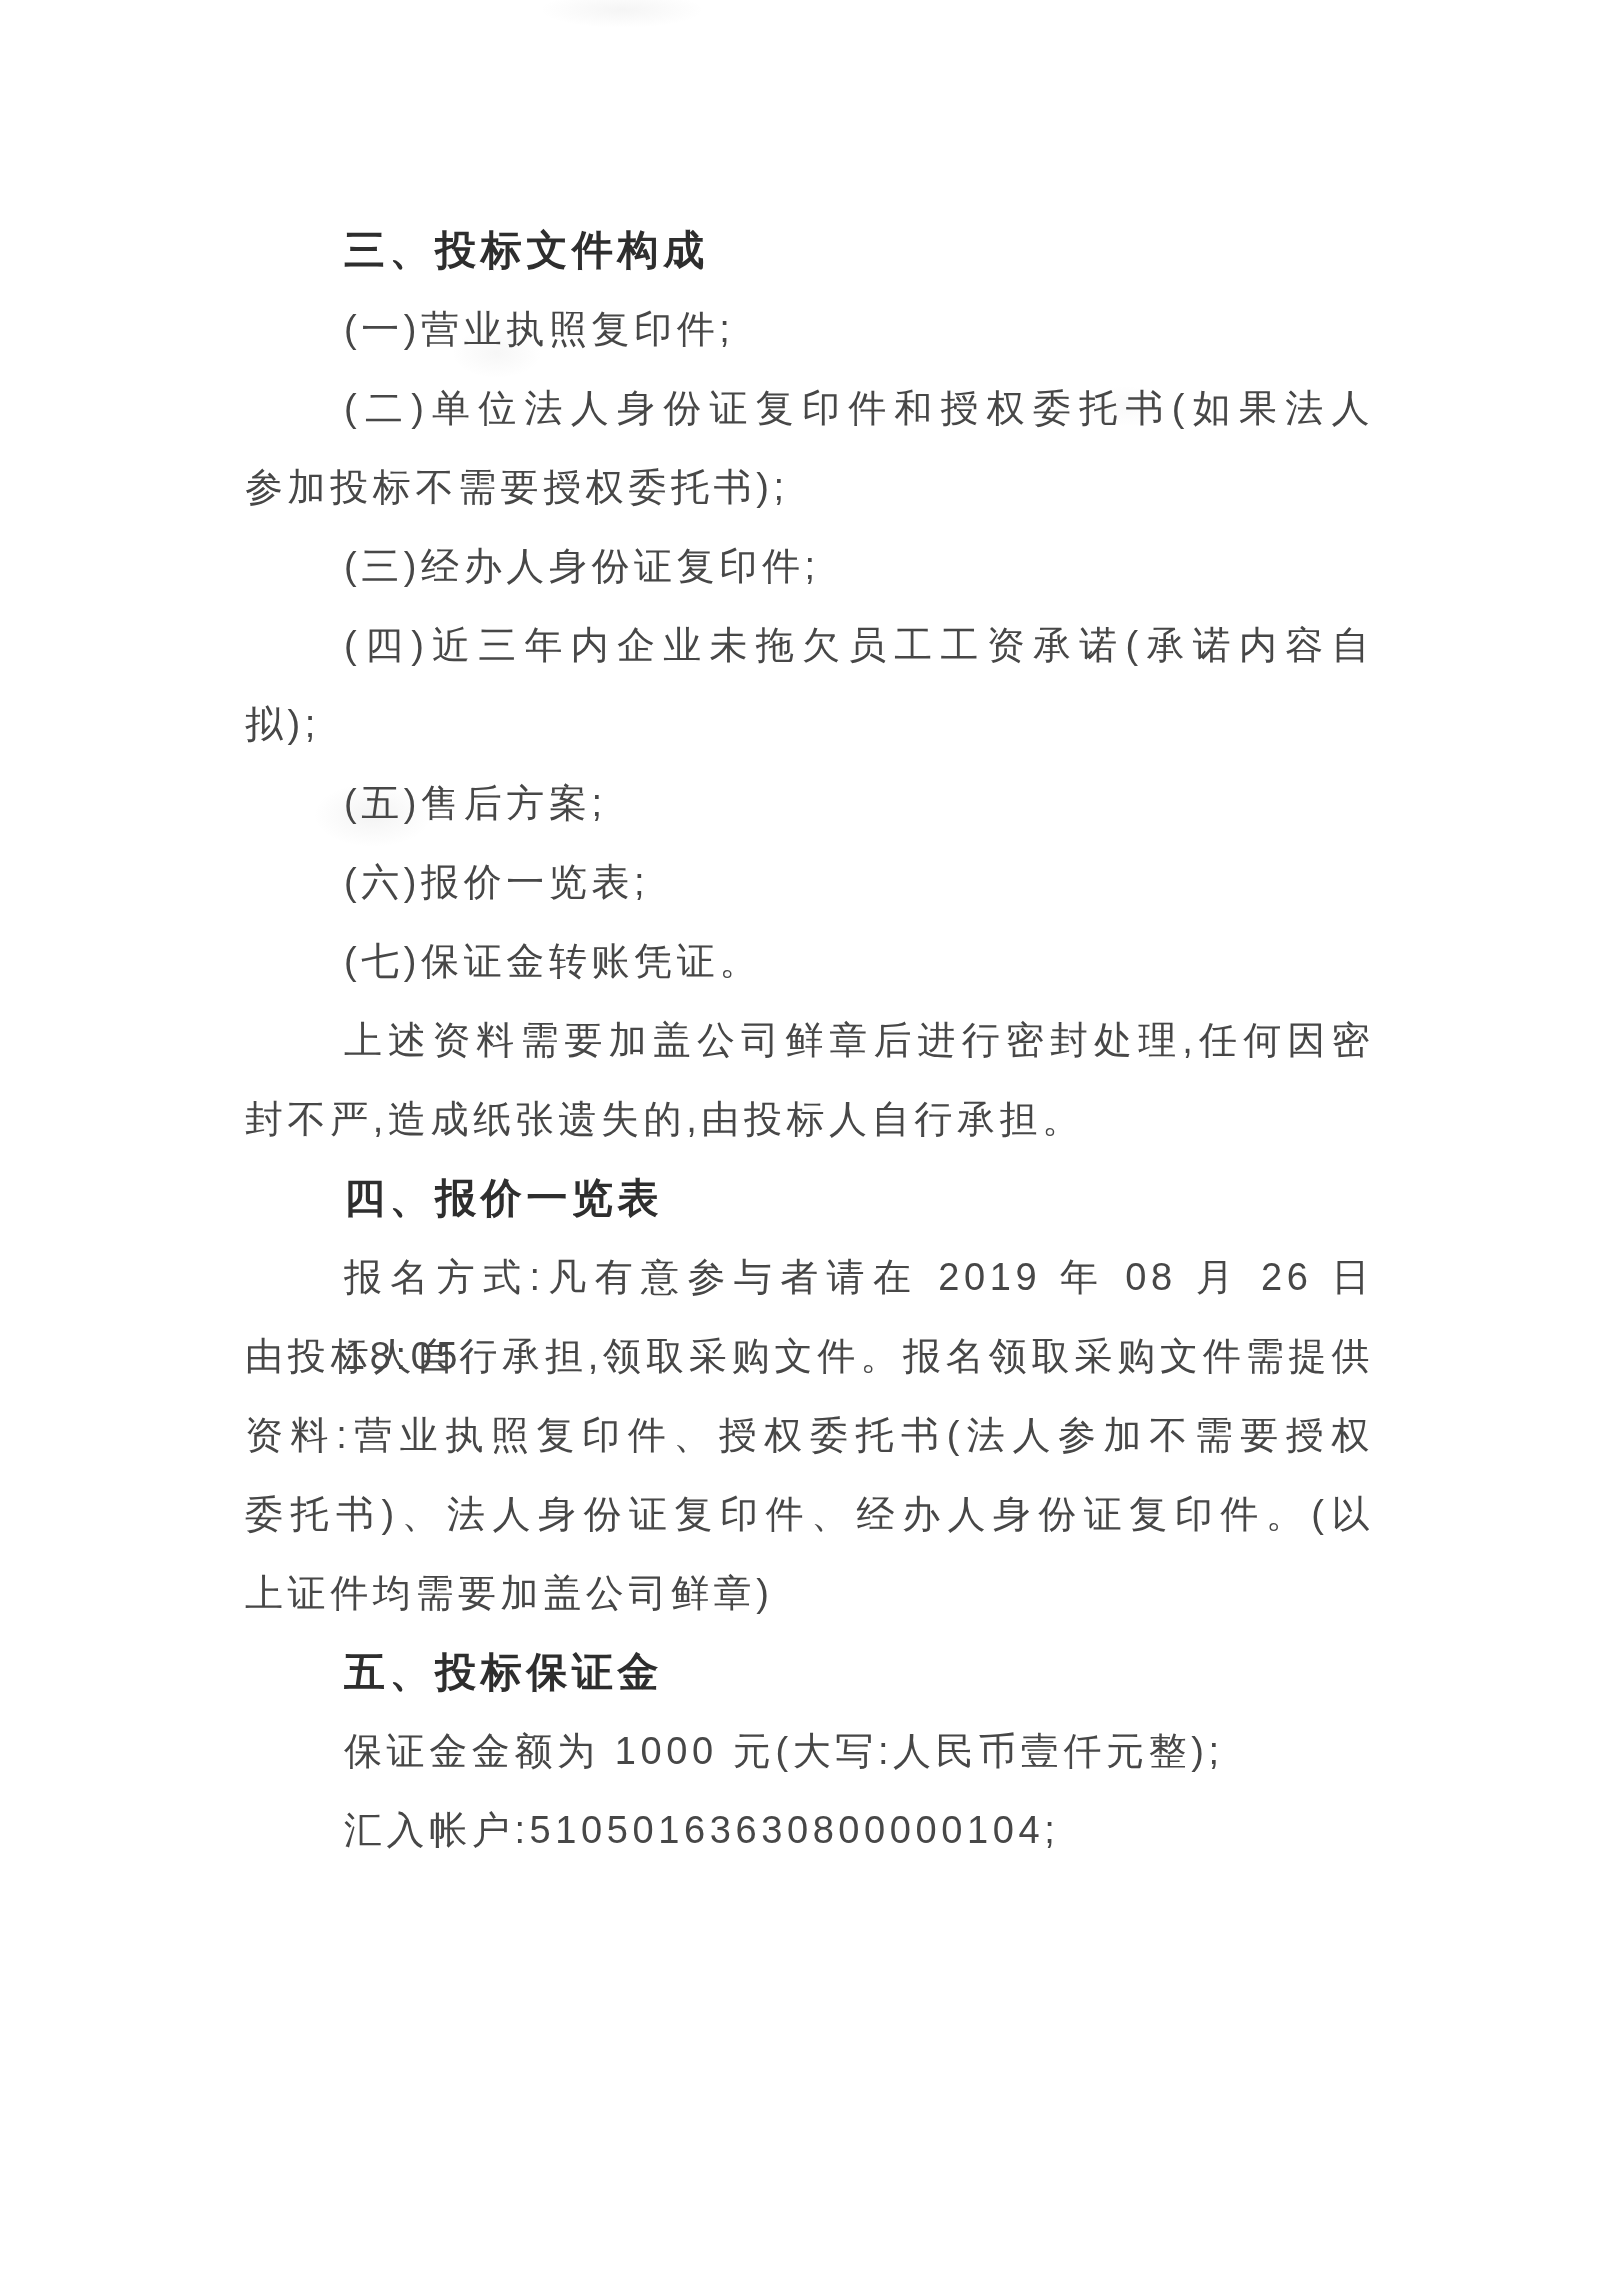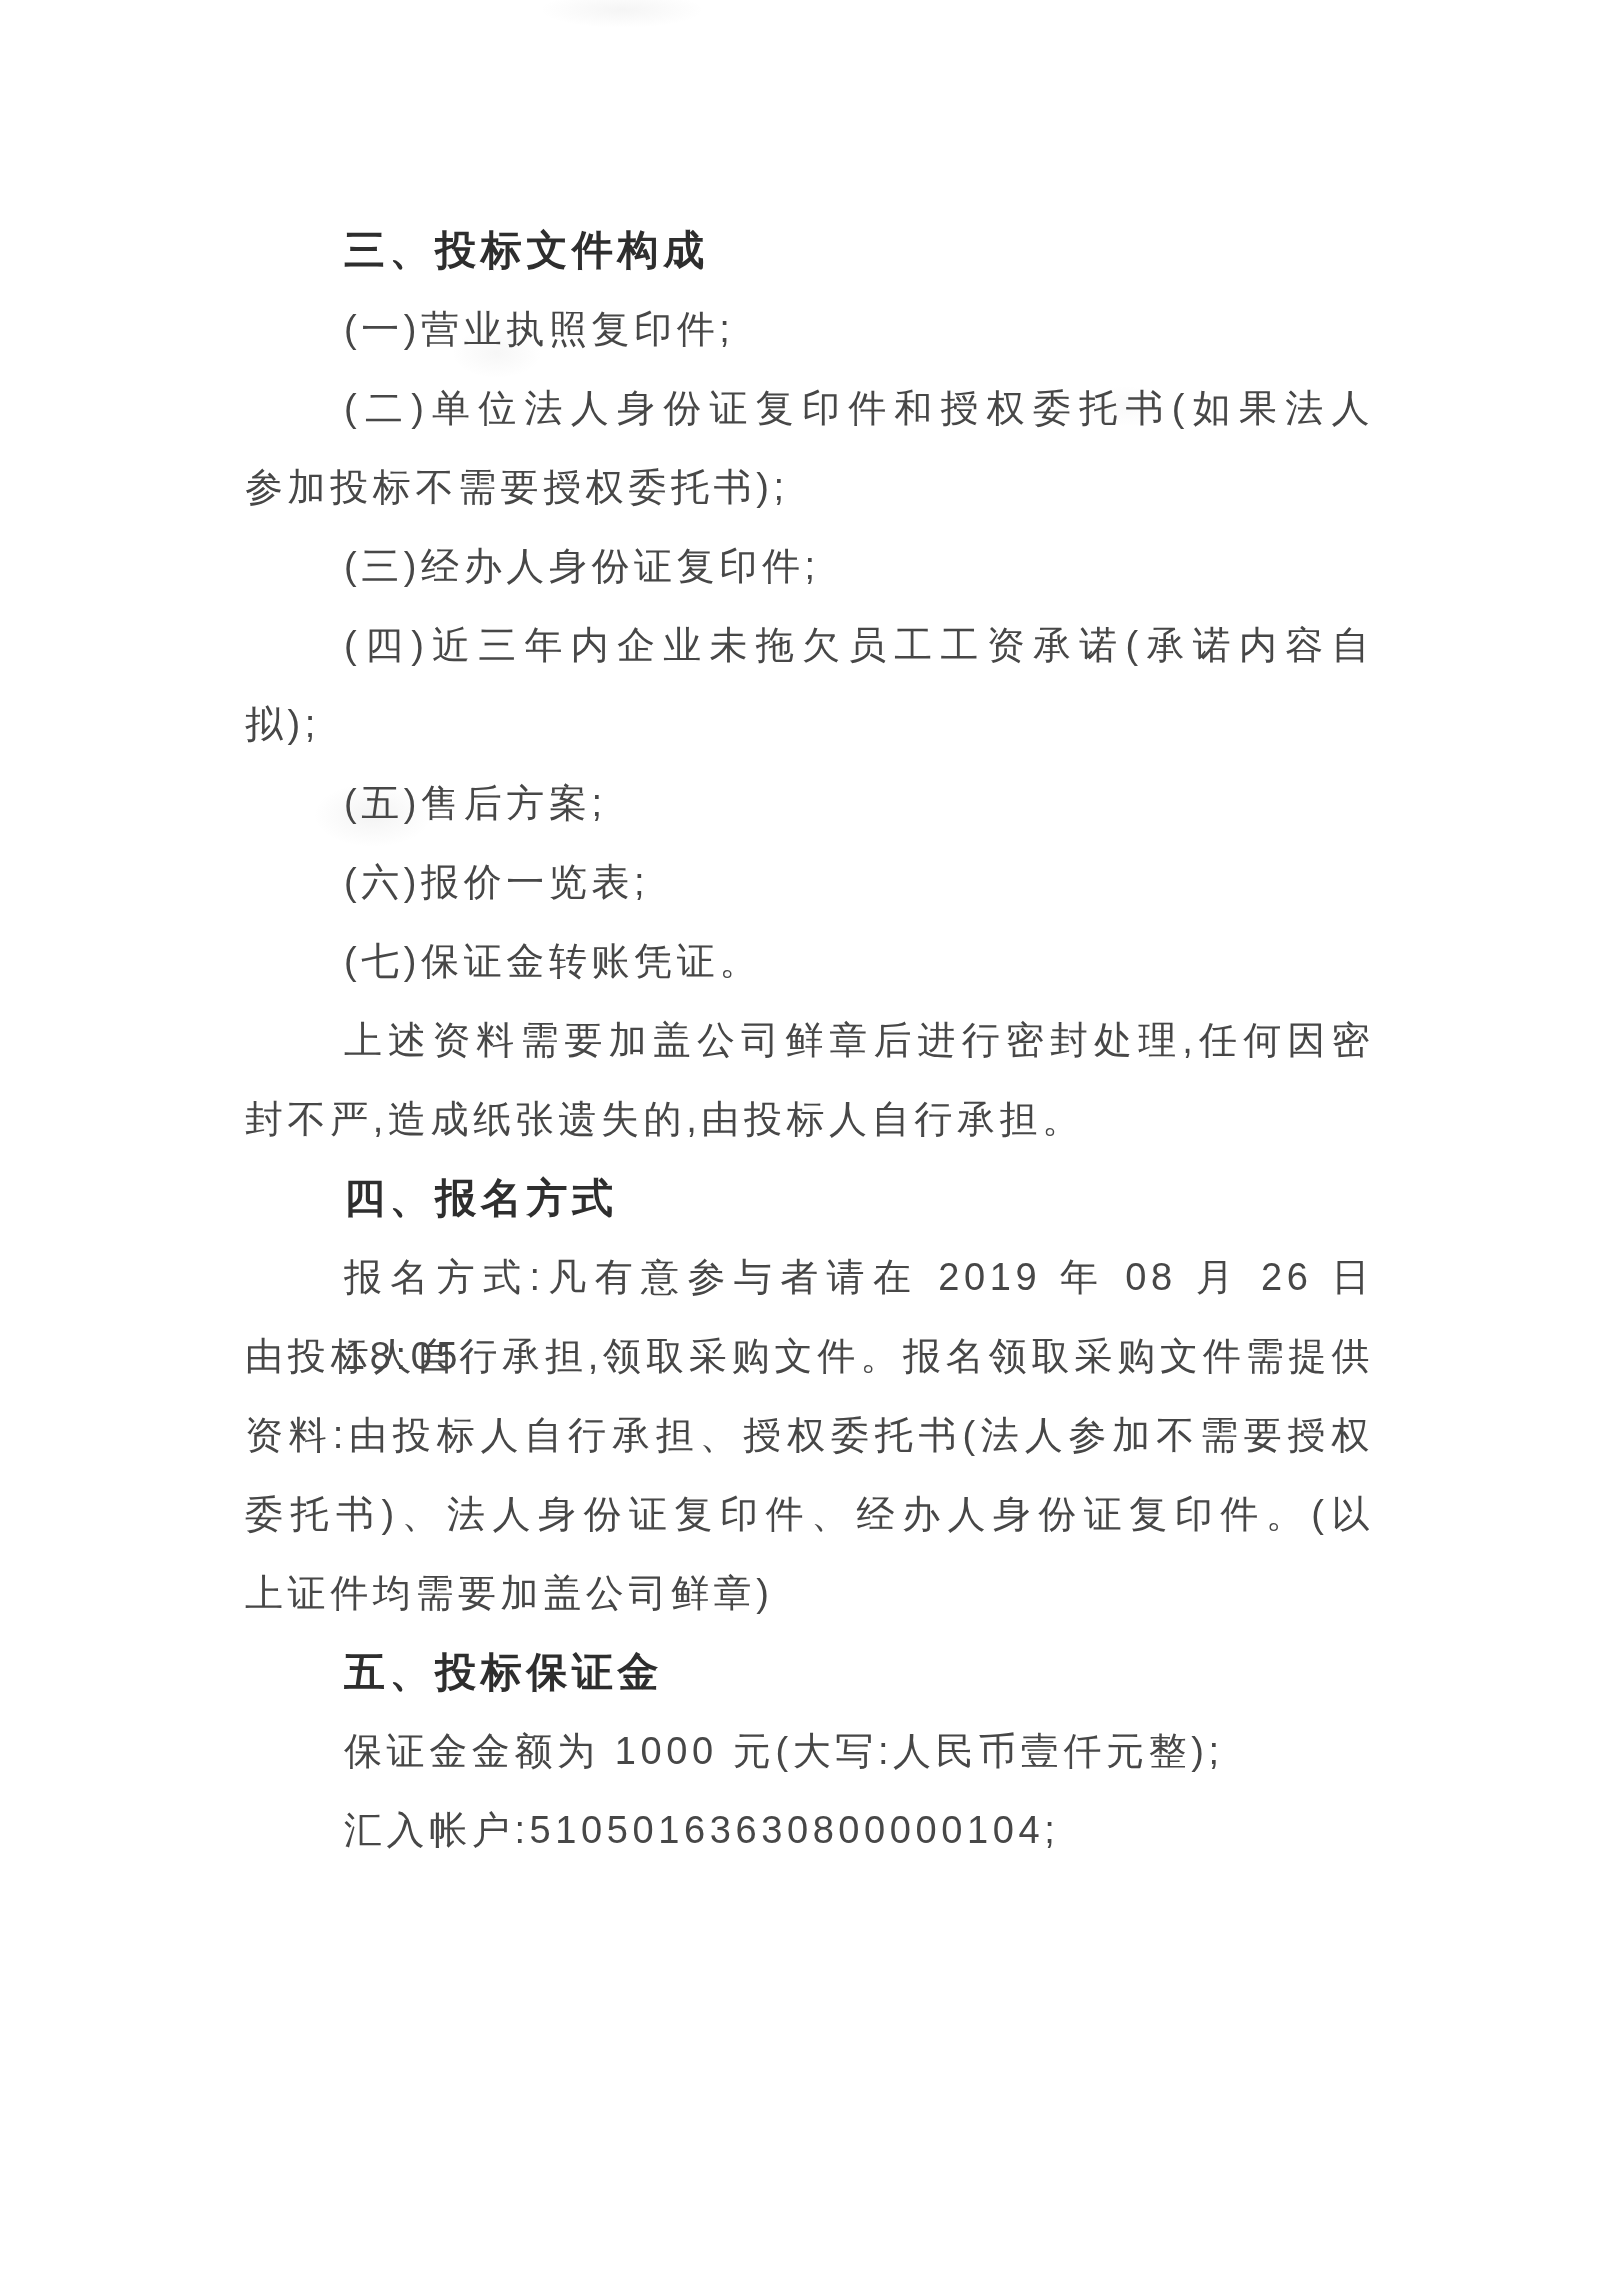--- a/index.html
+++ b/index.html
@@ -68,24 +68,24 @@
     <div class="line body-line">参加投标不需要授权委托书);</div>
     <div class="line body-line indent">(三)经办人身份证复印件;</div>
     <div class="line body-line indent fill">(四)近三年内企业未拖欠员工工资承诺(承诺内容自</div>
     <div class="line body-line">拟);</div>
     <div class="line body-line indent">(五)售后方案;</div>
     <div class="line body-line indent">(六)报价一览表;</div>
     <div class="line body-line indent">(七)保证金转账凭证。</div>
     <div class="line body-line indent fill">上述资料需要加盖公司鲜章后进行密封处理,任何因密</div>
     <div class="line body-line">封不严,造成纸张遗失的,由投标人自行承担。</div>
 
-    <div class="line heading-line indent">四、报名方式</div>
+    <div class="line heading-line indent">四、报价一览表</div>
     <div class="line body-line indent fill">报名方式:凡有意参与者请在 2019 年 08 月 26 日 18:05</div>
     <div class="line body-line fill">由投标人自行承担,领取采购文件。报名领取采购文件需提供</div>
-    <div class="line body-line fill">资料:由投标人自行承担、授权委托书(法人参加不需要授权</div>
+    <div class="line body-line fill">资料:营业执照复印件、授权委托书(法人参加不需要授权</div>
     <div class="line body-line fill">委托书)、法人身份证复印件、经办人身份证复印件。(以</div>
     <div class="line body-line">上证件均需要加盖公司鲜章)</div>
 
     <div class="line heading-line indent">五、投标保证金</div>
     <div class="line body-line indent">保证金金额为 1000 元(大写:人民币壹仟元整);</div>
     <div class="line body-line indent">汇入帐户:51050163630800000104;</div>
 
   </div>
 </div>
 

